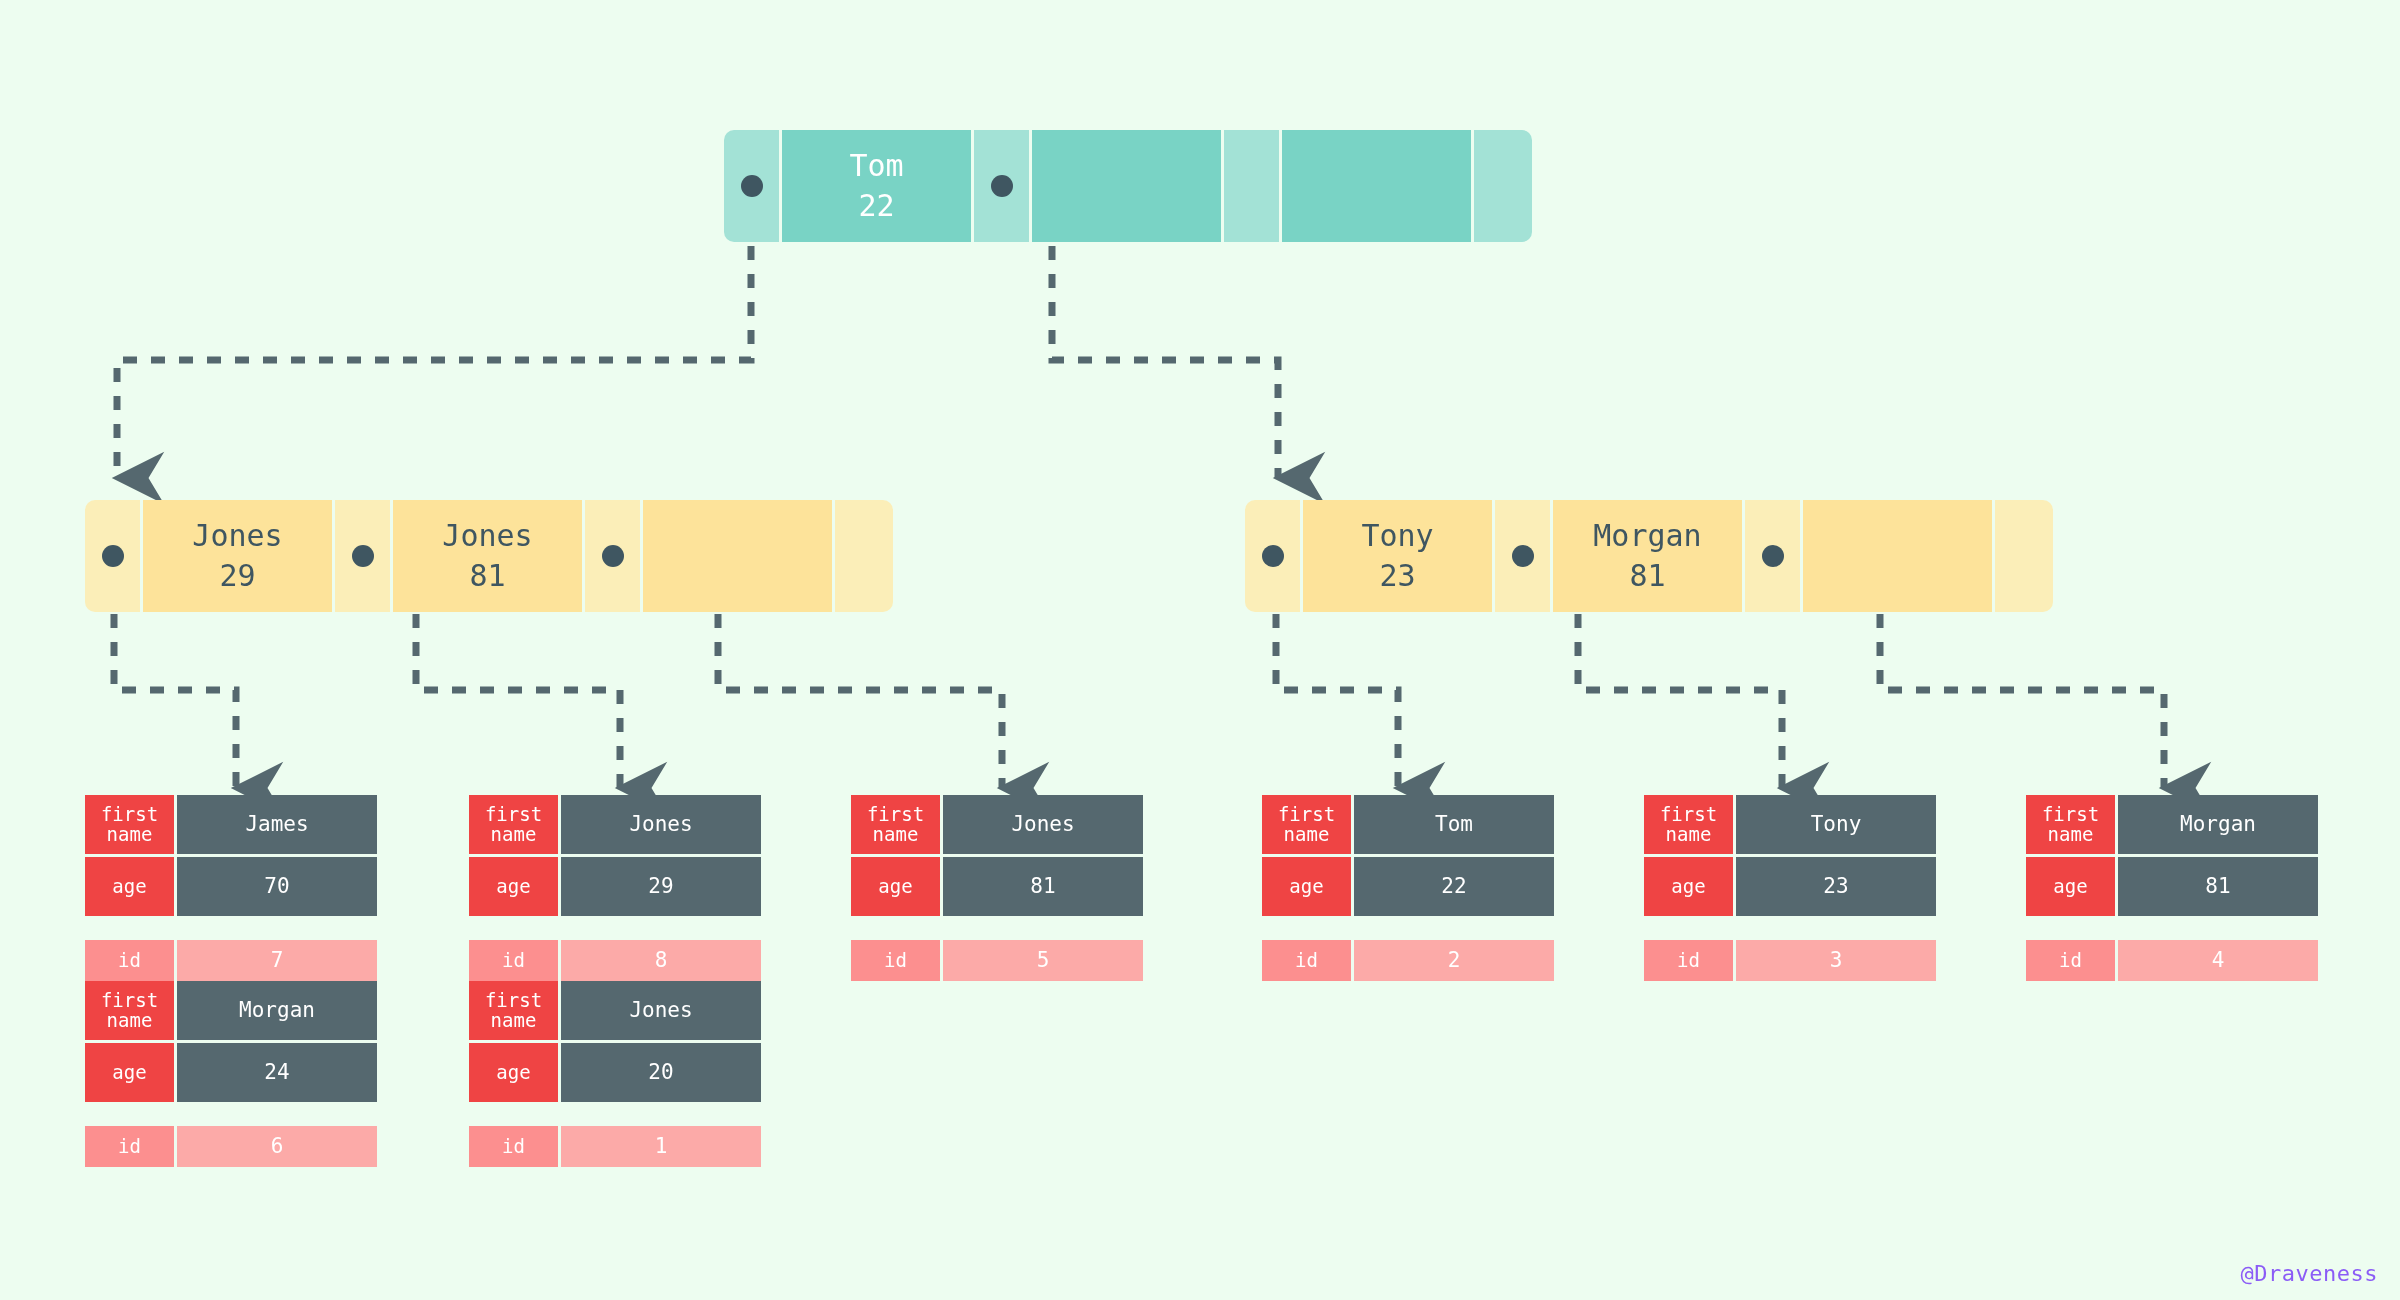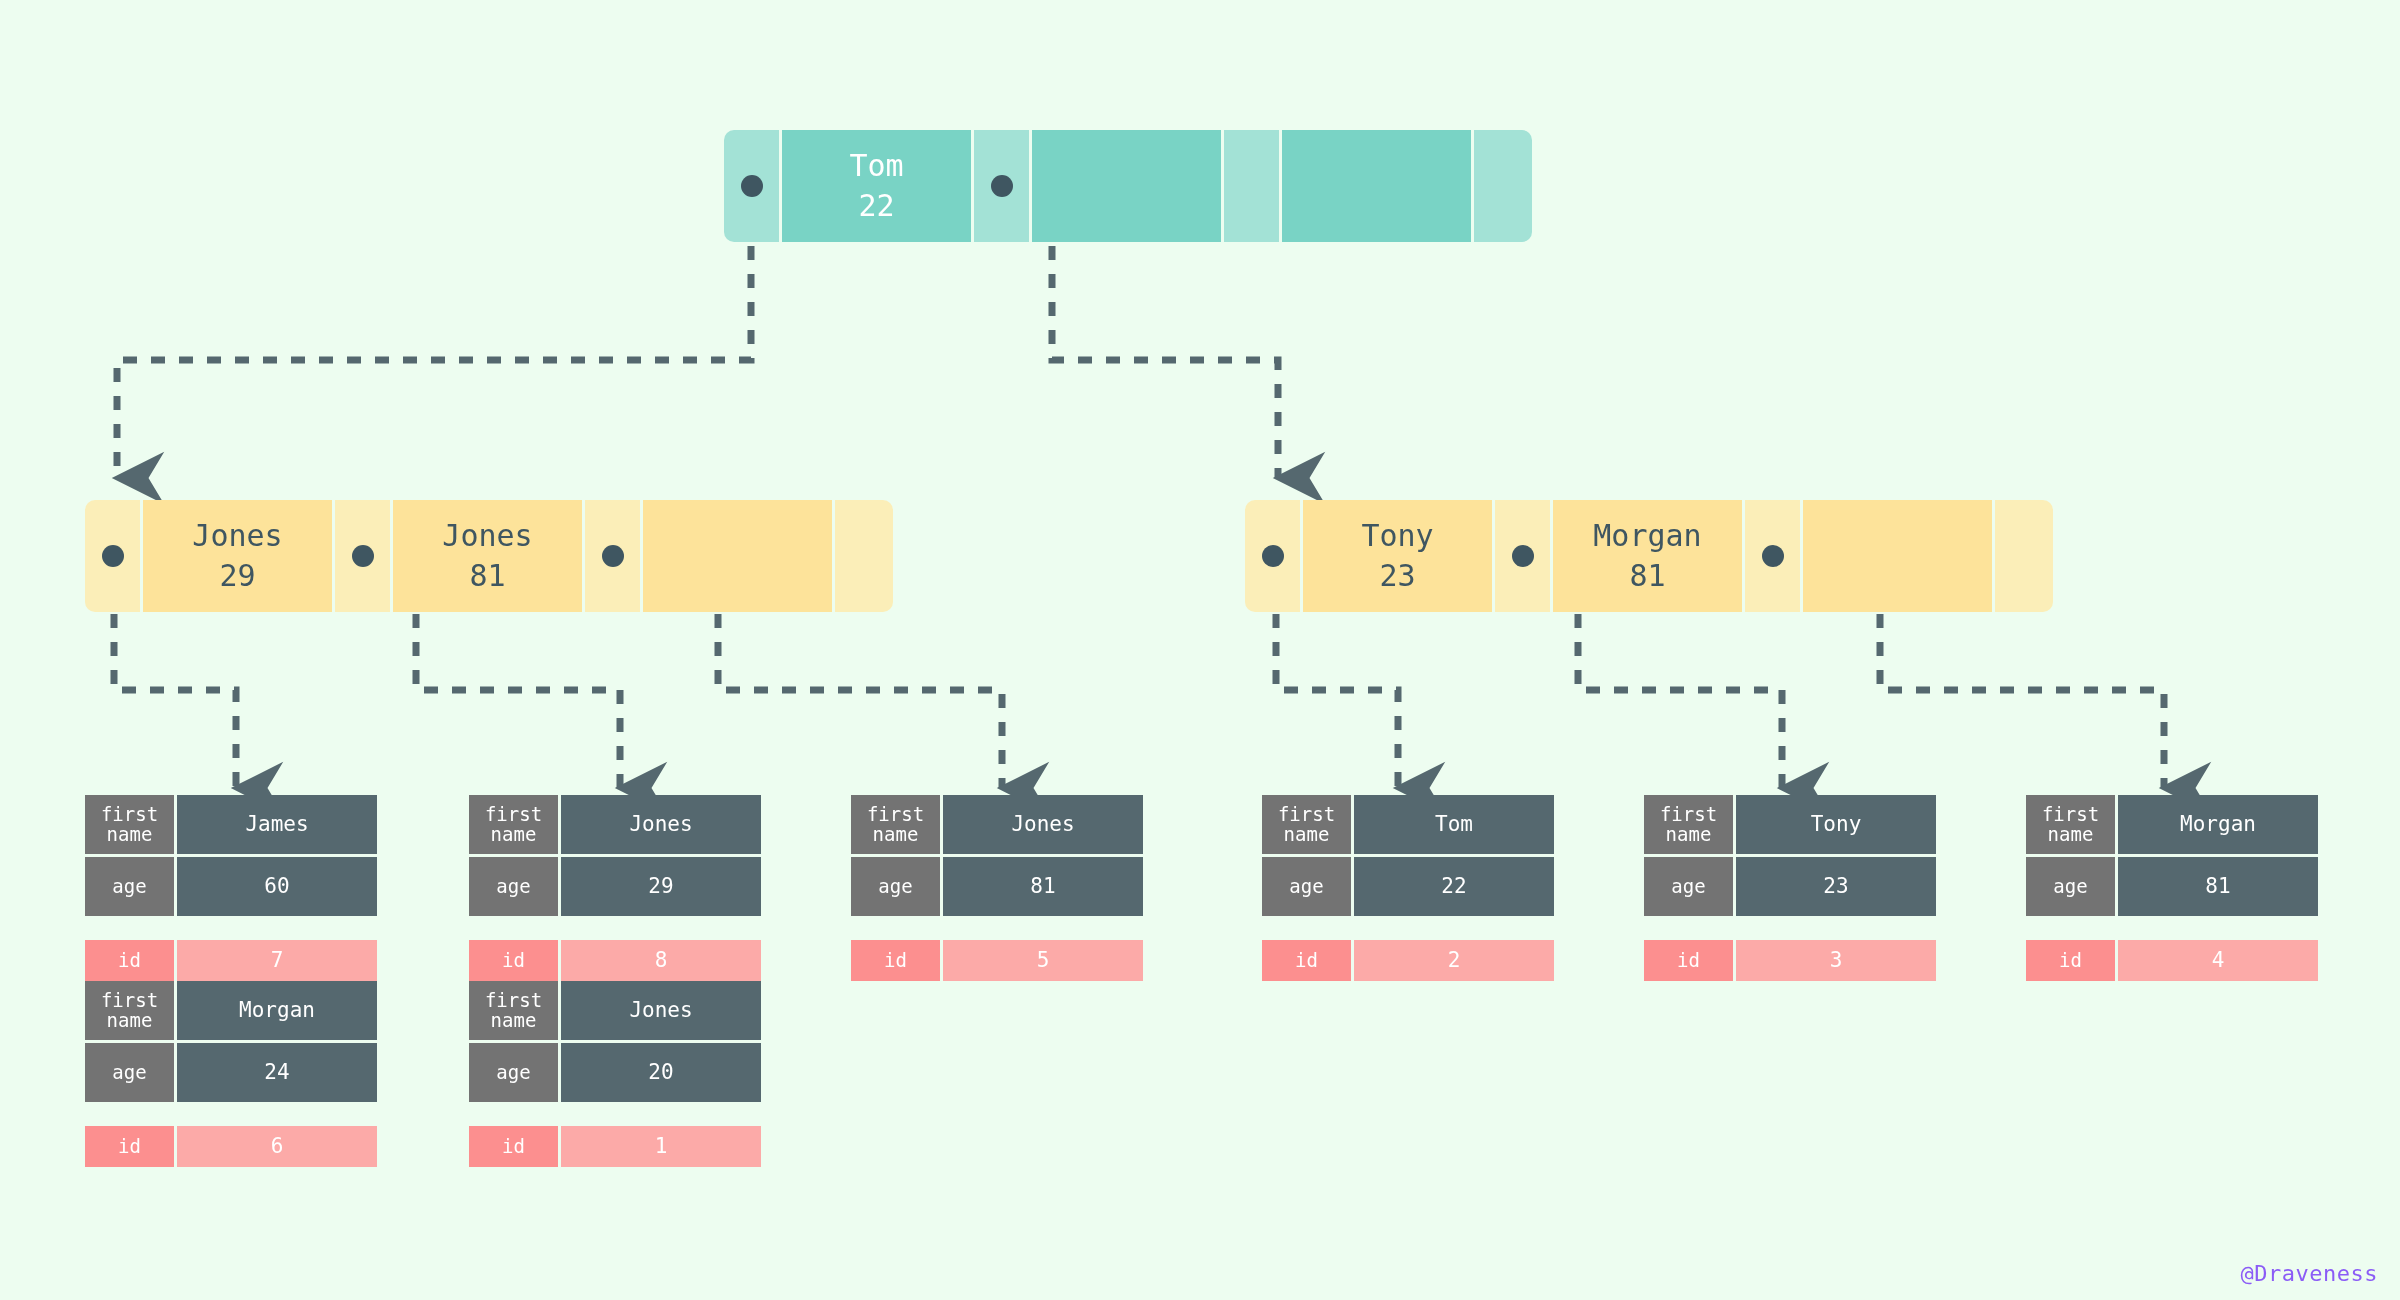--- a/index.html
+++ b/index.html
@@ -110,21 +110,21 @@
     justify-content: center;
     text-align: center;
     color: #ffffff;
     border-right: 3px solid #edfdf0;
     border-bottom: 3px solid #edfdf0;
     line-height: 1.05;
   }
   .leaf-row .lbl {
     width: 92px;
     font-size: 19px;
-    background: #737373;
+    background: #ef4444;
     flex-direction: column;
   }
   .leaf-row .val {
     width: 200px;
     font-size: 21px;
     background: #55686f;
     border-right: none;
   }
   .leaf-row.idrow .lbl { background: #fc8f8f; }
   .leaf-row.idrow .val { background: #fcaaa8; }
@@ -233,21 +233,21 @@
   <div class="leaf" style="left:85px; top:795px;">
     <div class="leaf-row">
       <div class="lbl">
         <span>first</span>
         <span>name</span>
       </div>
       <div class="val">James</div>
     </div>
     <div class="leaf-row">
       <div class="lbl">age</div>
-      <div class="val">60</div>
+      <div class="val">70</div>
     </div>
     <div class="leaf-row idrow">
       <div class="lbl">id</div>
       <div class="val">7</div>
     </div>
     <div class="leaf-row">
       <div class="lbl">
         <span>first</span>
         <span>name</span>
       </div>

